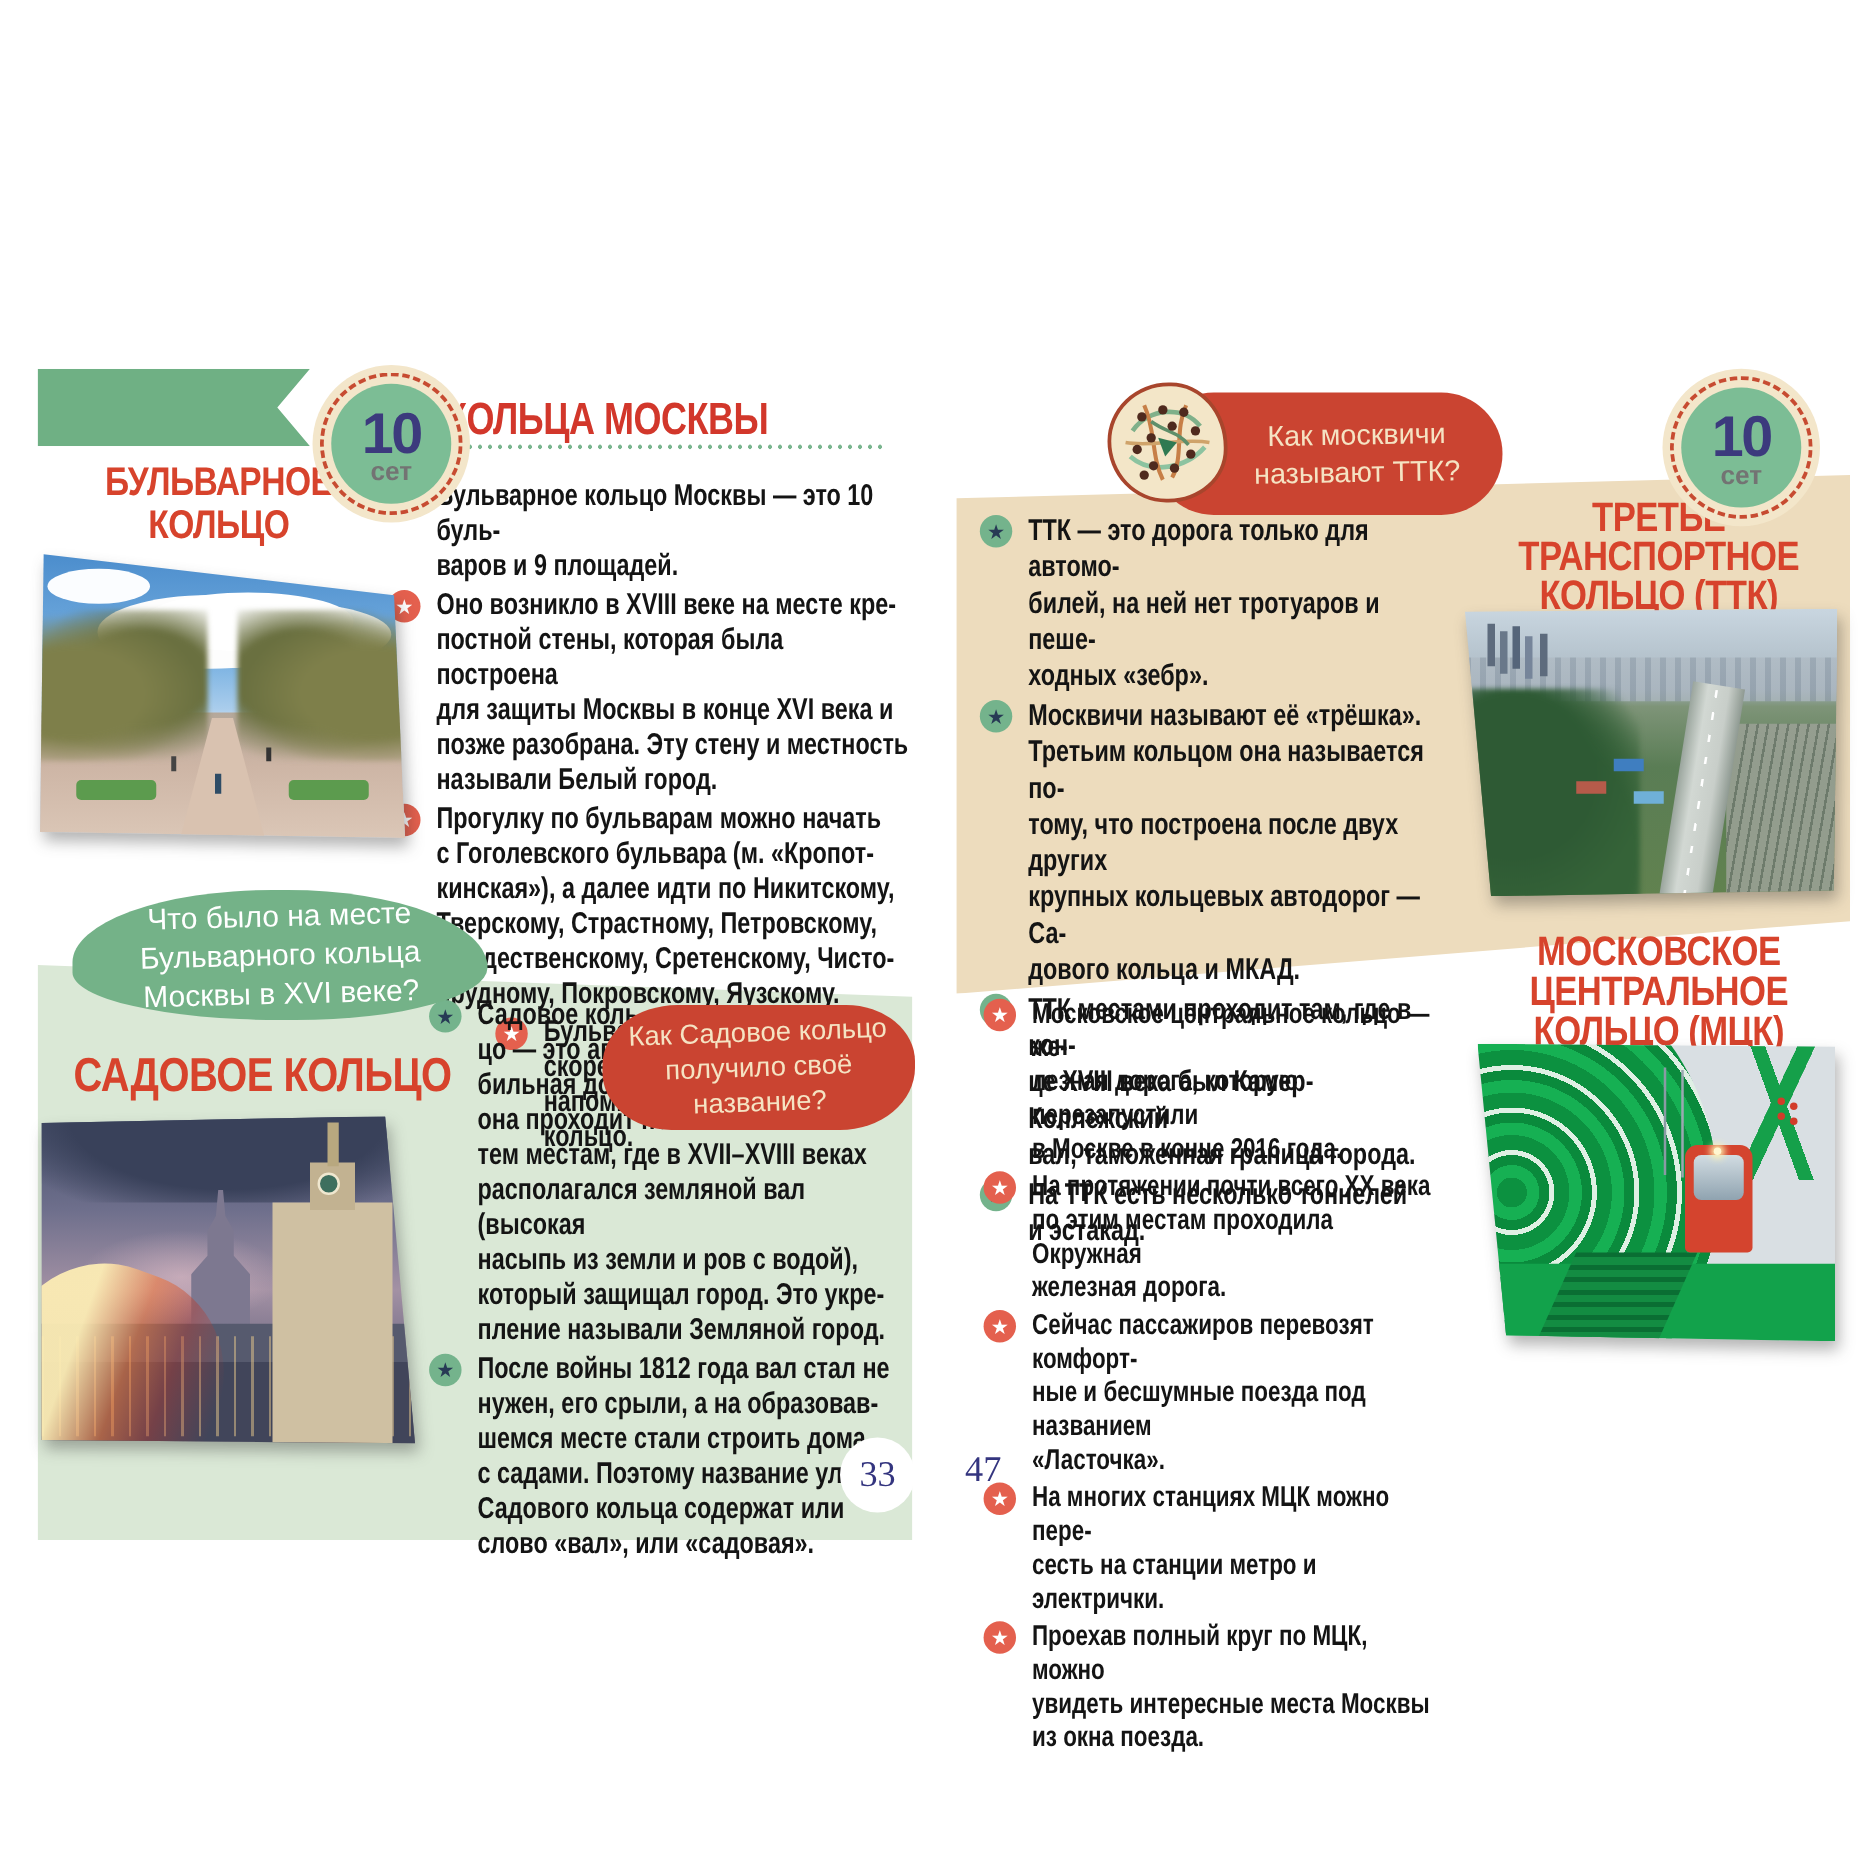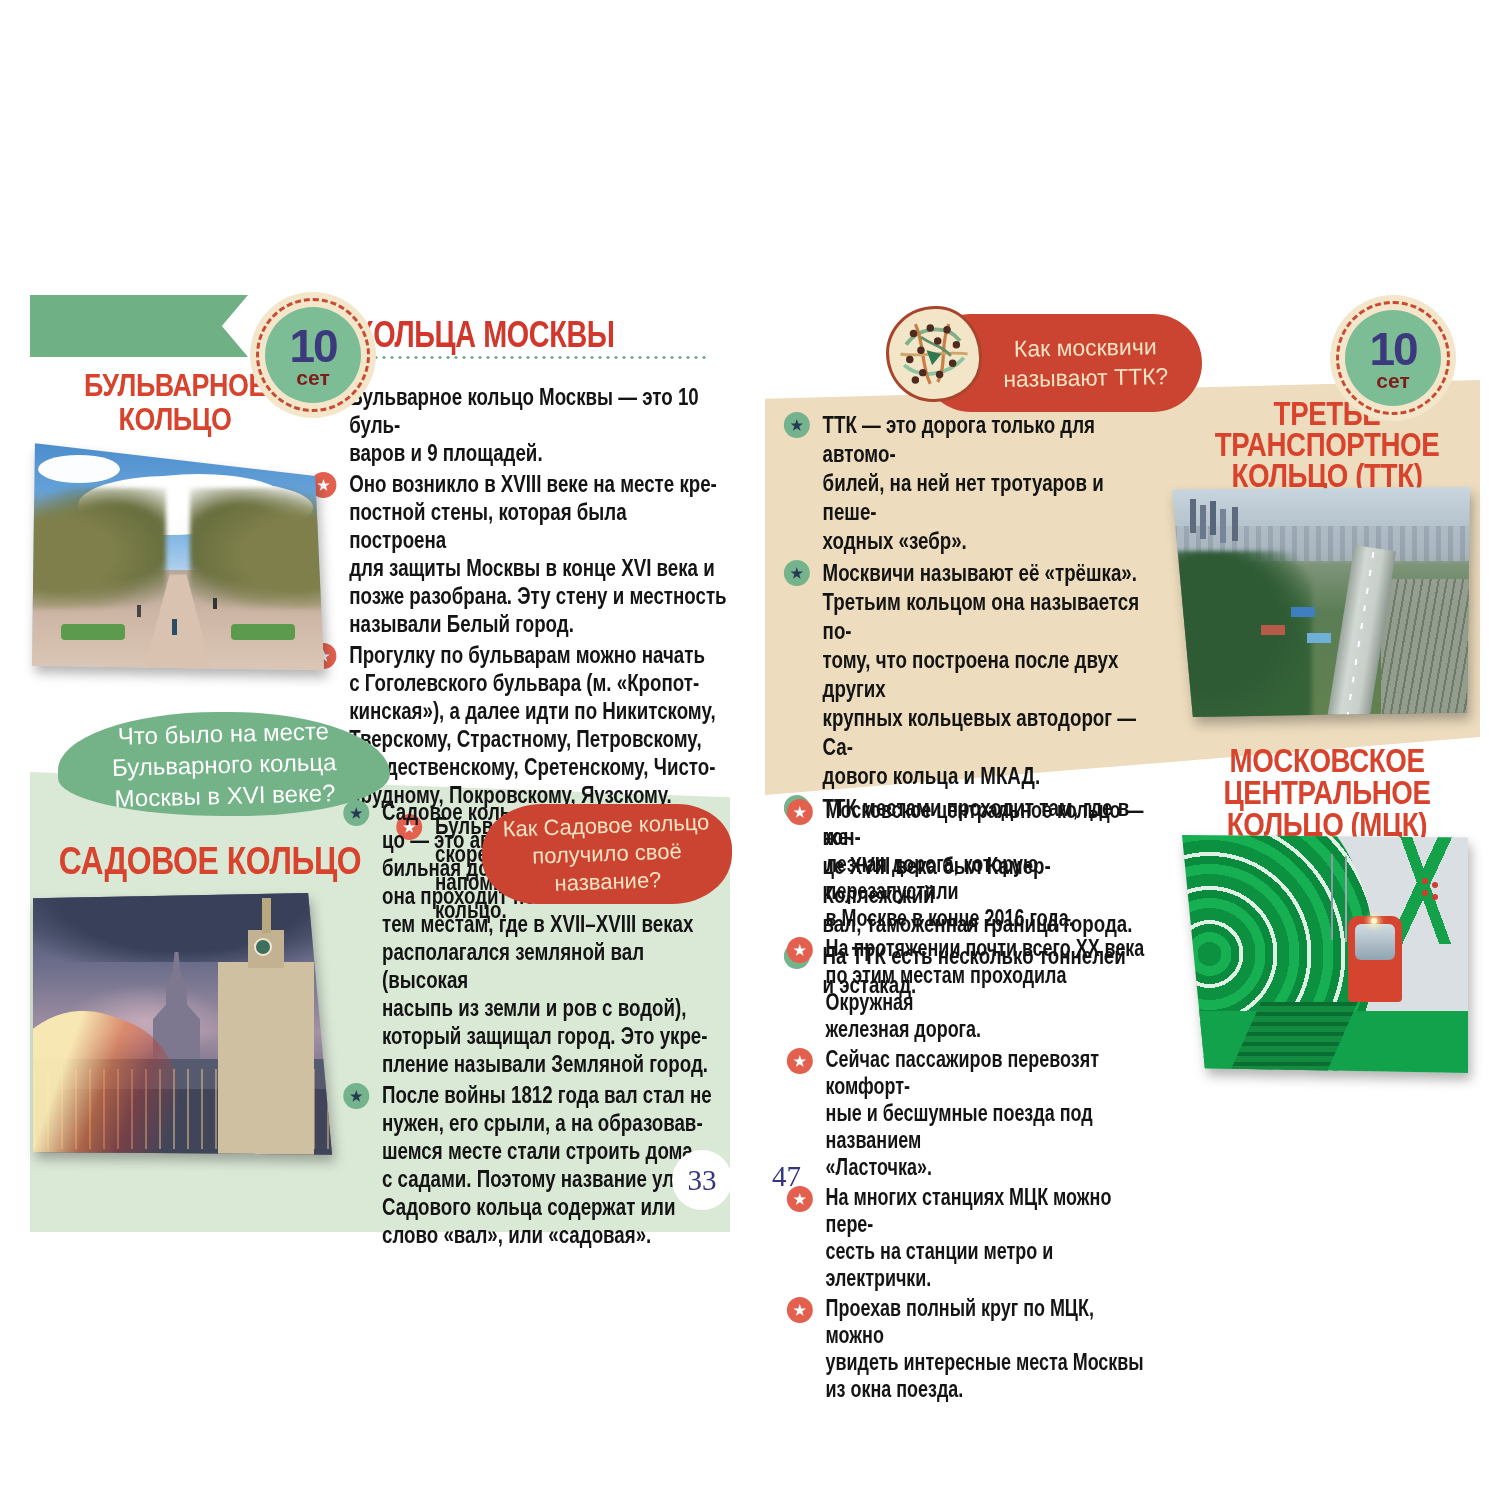--- a/index.html
+++ b/index.html
@@ -9,21 +9,21 @@
   .pre{white-space:pre-line;display:block;}
 
   
   .ribbon{left:30px;top:295px;width:218px;height:62px;background:#6fb084;
           clip-path:polygon(0 0,100% 0,88% 50%,100% 100%,0 100%);z-index:2;}
   .badge{width:126px;height:126px;border-radius:50%;background:#f3e6ca;z-index:5;
          display:flex;flex-direction:column;align-items:center;justify-content:center;}
   .badge::before{content:"";position:absolute;inset:6px;border:3px dashed #c74b31;border-radius:50%;}
   .badge .inner{position:absolute;inset:15px;background:#7cbd95;border-radius:50%;}
   .badge .num{position:relative;font-size:46px;font-weight:900;color:#3c3a7d;line-height:1;letter-spacing:-2px;}
-  .badge .lbl{position:relative;font-size:21px;font-weight:bold;color:#7f1d1d;line-height:1;margin-top:-2px;text-align:center;}
+  .badge .lbl{position:relative;font-size:21px;font-weight:bold;color:#737373;line-height:1;margin-top:-2px;text-align:center;}
   .badge-left{left:250px;top:292px;}
   .badge-right{left:1330px;top:295px;}
   .title{left:356px;top:314px;width:420px;font-size:36px;font-weight:bold;color:#d2372b;
          transform:scaleX(.8);transform-origin:left top;z-index:3;letter-spacing:-.5px;}
   .dotline{left:356px;top:355px;width:352px;height:5px;z-index:3;
            background-image:radial-gradient(circle,#7ab58f 1.6px,transparent 1.8px);
            background-size:8px 5px;background-repeat:repeat-x;}
 
   
   .h-red{color:#d7432c;font-weight:bold;text-align:center;white-space:pre-line;z-index:3;

